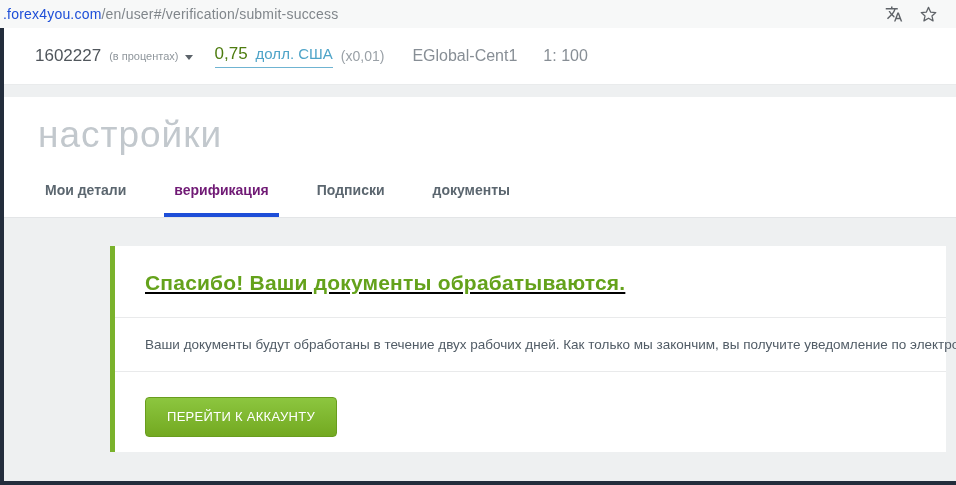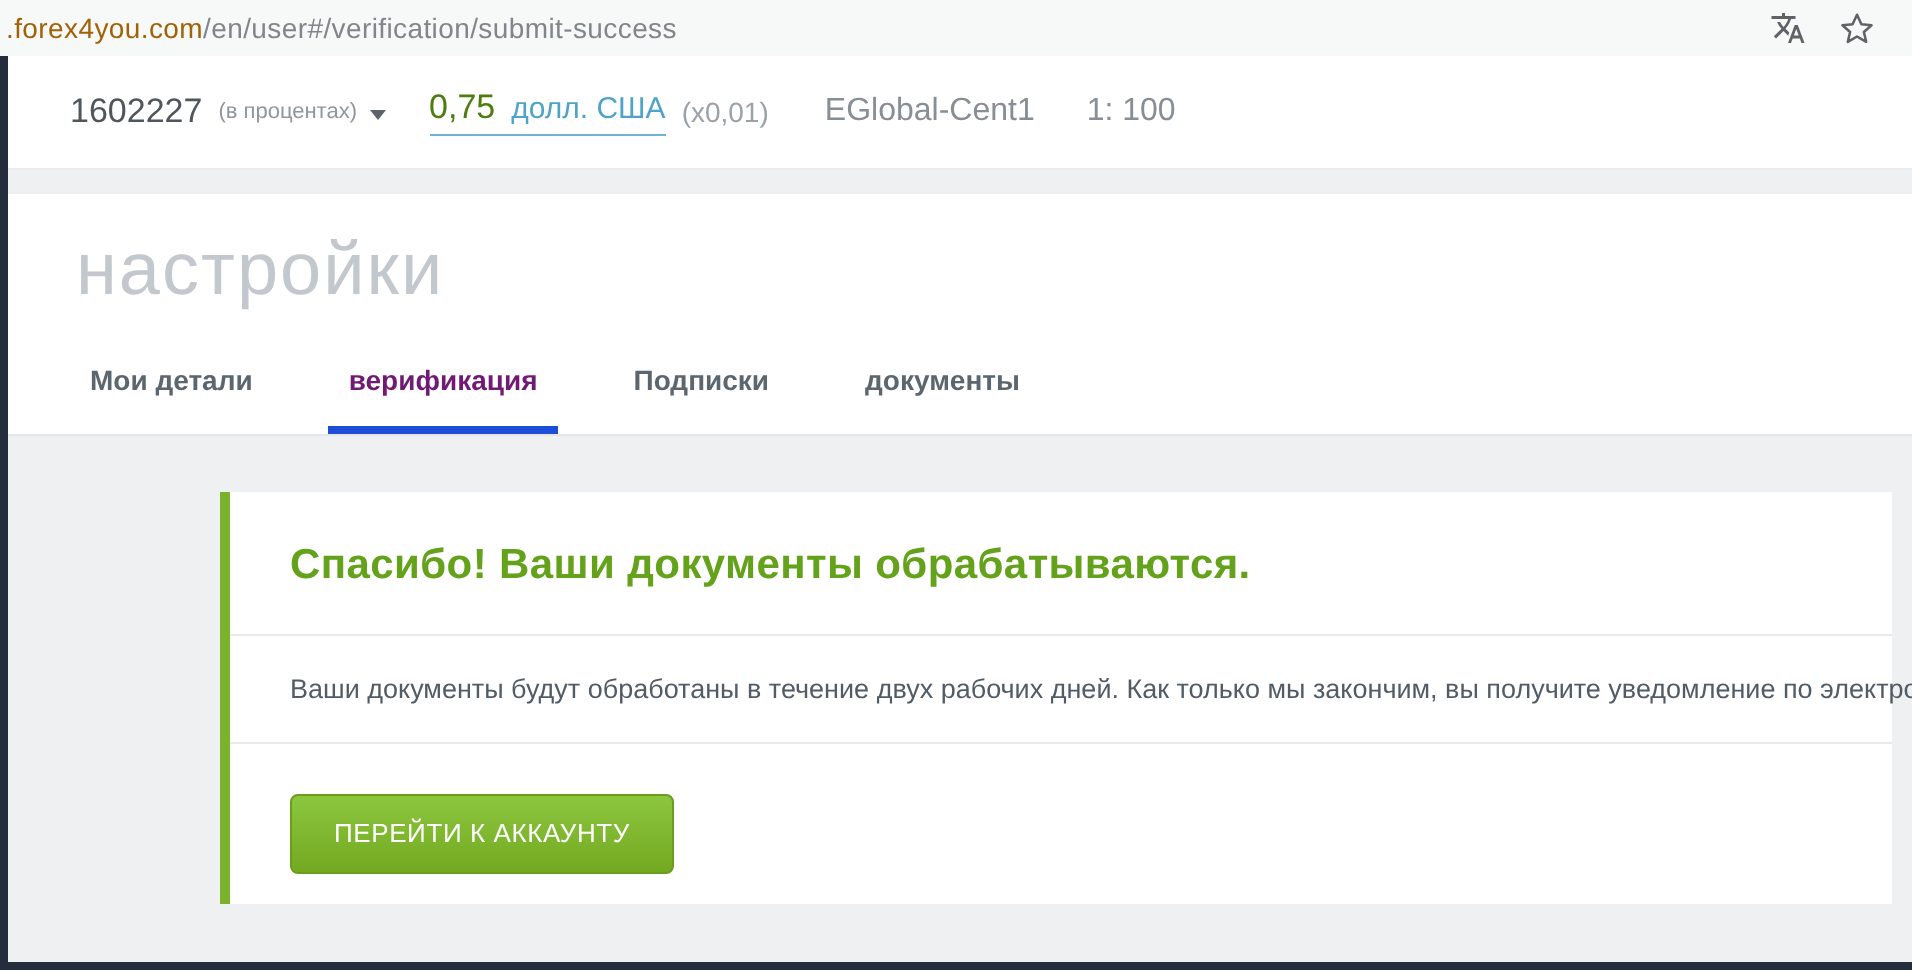--- a/index.html
+++ b/index.html
@@ -13,21 +13,21 @@
 
   
   .browser-bar {
     height:28px;
     background:#f7f8f8;
     display:flex;
     align-items:center;
     padding:0 18px 0 3px;
   }
   .url { font-size:14px; color:#80868b; white-space:nowrap; letter-spacing:.2px; }
-  .url .domain { color:#a16207; }
+  .url .domain { color:#1d4ed8; }
   .browser-icons { margin-left:auto; display:flex; align-items:center; gap:16px; }
   .browser-icons svg { display:block; }
 
   
   .app {
     height:457px;
     border-left:4px solid #232d3c;
     background:#eef0f1;
     position:relative;
   }
@@ -92,21 +92,21 @@
     color:#701a75;
     border-bottom:4px solid #1d4ed8;
   }
 
   
   .content { padding:28px 10px 0 106px; }
   .card {
     background:#ffffff;
     border-left:5px solid #7ab22c;
   }
-  .card-section-head { padding:25px 30px 22px 30px; }
+  .card-section-head { padding:25px 30px 22px 30px;text-decoration:underline; }
   .card-heading {
     font-size:21px;
     font-weight:700;
     color:#64a21b;
     letter-spacing:.2px;
   }
   .card-divider { height:1px; background:#e9eaeb; }
   .card-section-body { padding:19px 10px 19px 30px; }
   .card-body-text {
     font-size:13.5px;

